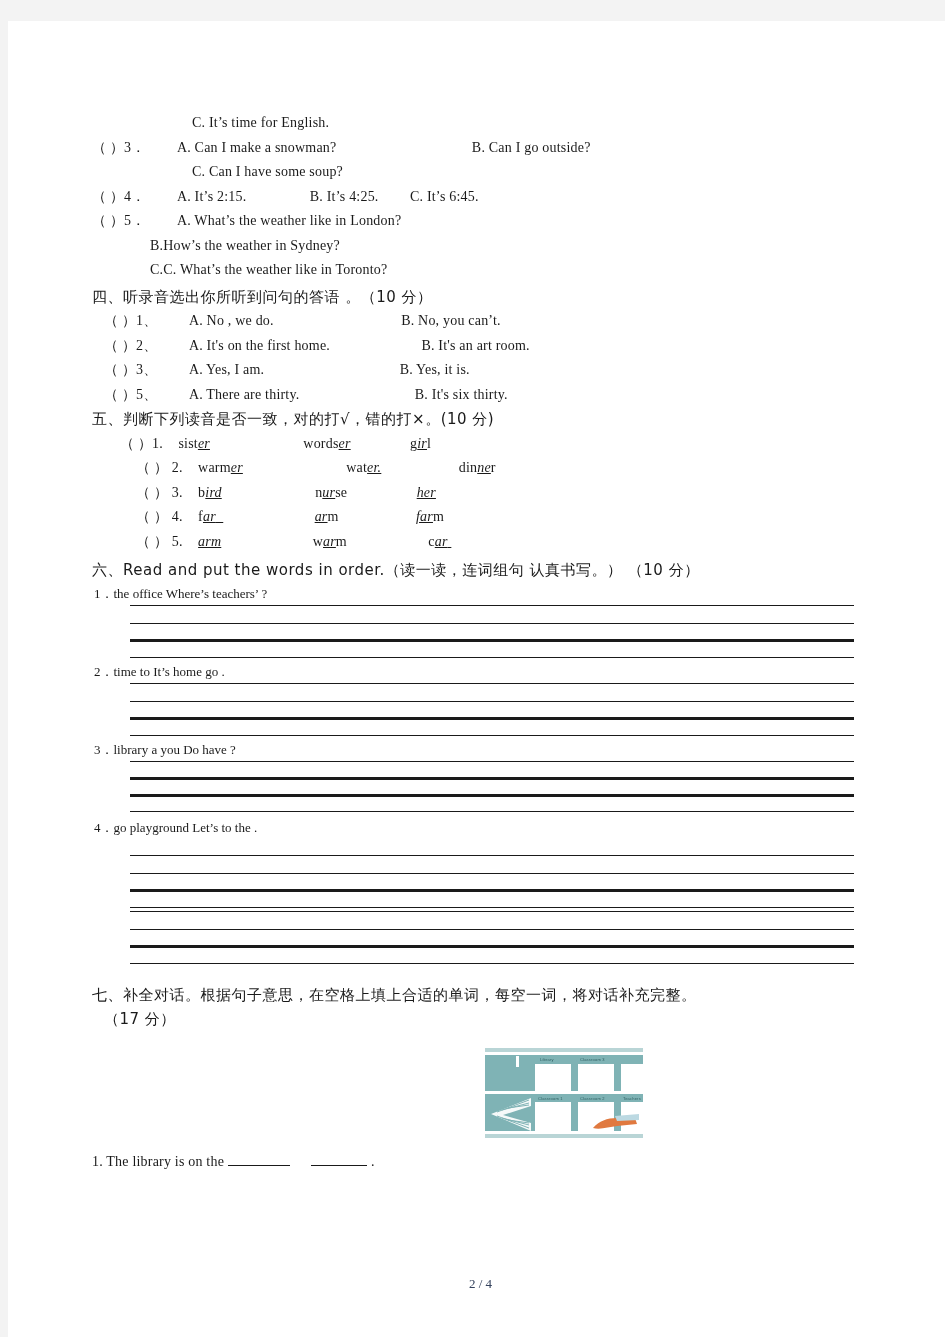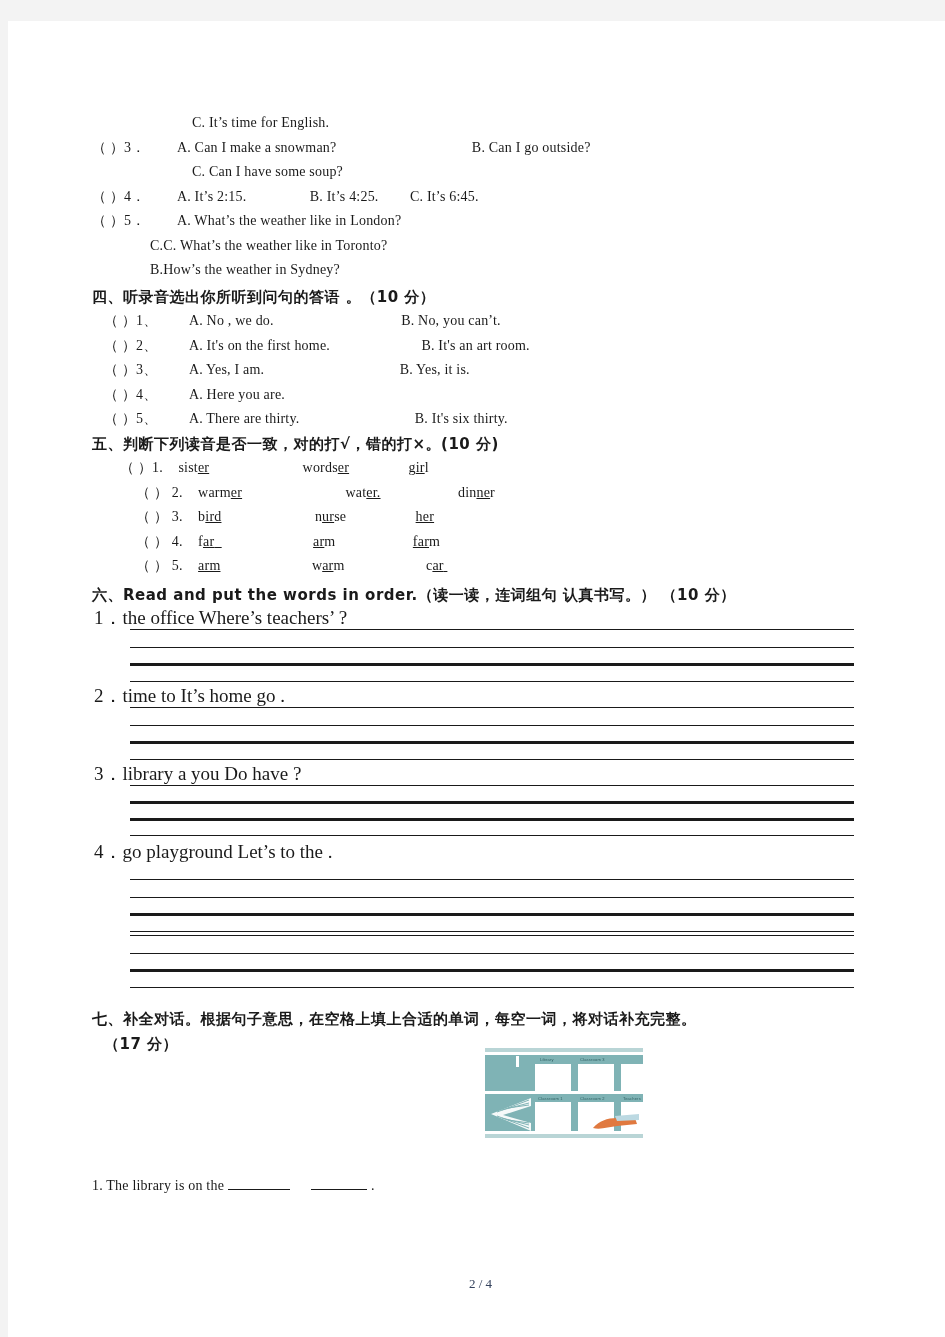--- a/index.html
+++ b/index.html
@@ -11,47 +11,47 @@
   
   #top-band{position:absolute;left:0;top:0;width:945px;height:21px;background:#f3f3f3;}
   #left-band{position:absolute;left:0;top:21px;width:8px;height:1316px;background:#f3f3f3;}
   #page{position:absolute;left:8px;top:21px;width:937px;height:1316px;background:#ffffff;}
 
   .content{position:absolute;left:84px;top:90px;width:790px;}
 
   
   .row{font-size:14px;line-height:24.5px;white-space:nowrap;letter-spacing:.2px;}
   .en{font-family:"Liberation Serif","DejaVu Serif",serif;}
-  .cn{font-family:"DejaVu Sans","Liberation Sans",sans-serif;font-size:15px;letter-spacing:.5px;font-weight:bold;}
+  .cn{font-family:"DejaVu Sans","Liberation Sans",sans-serif;font-size:15px;letter-spacing:.5px;}
   .ind1{padding-left:12px;}
   .ind2{padding-left:28px;}
   .ind3{padding-left:44px;}
   .ind4{padding-left:58px;}
   .ind5{padding-left:100px;}
   .gapS{display:inline-block;width:24px;}
   .gapM{display:inline-block;width:56px;}
   .gapL{display:inline-block;width:92px;}
   .gapXL{display:inline-block;width:128px;}
-  u.ul{text-decoration:underline;text-underline-offset:1px;}
+  u.ul{text-decoration:underline;text-underline-offset:1px;font-style:italic;}
   .blank-ul{display:inline-block;border-bottom:1px solid #1a1a1a;height:11px;}
   .sect-title{font-family:"DejaVu Sans","Liberation Sans",sans-serif;font-weight:bold;font-size:16px;}
 
   
   .wgroup{position:relative;height:56px;margin:0;}
   .wgroup .ln{position:absolute;left:38px;right:28px;background:#1a1a1a;}
   .wgroup .t1{top:0px;height:1px;}
   .wgroup .t2{top:18px;height:1px;}
   .wgroup .t3{top:34px;height:3px;}
   .wgroup .t4{top:52px;height:1px;}
   .wgroup.tight .t1{top:0px;}
   .wgroup.tight .t2{top:16px;height:3px;}
   .wgroup.tight .t3{top:33px;height:3px;}
   .wgroup.tight .t4{top:50px;height:1px;}
 
-  .q-line{font-size:19px;line-height:22px;white-space:nowrap;padding-left:2px;}
+  .q-line{font-size:13px;line-height:22px;white-space:nowrap;padding-left:2px;}
 
   
   #floorplan{position:absolute;left:472px;top:1022px;width:166px;height:98px;
              background:#ffffff;border:1px solid #ffffff;}
   .fp-inner{position:absolute;inset:0;background:#ffffff;}
   .fp-teal{position:absolute;background:#7fb3b5;}
   .fp-white{position:absolute;background:#ffffff;}
   .fp-lbl{position:absolute;font-family:"Liberation Sans","DejaVu Sans",sans-serif;
           font-size:4px;color:#2f5f62;letter-spacing:.2px;white-space:nowrap;}
   .fp-stair{position:absolute;}
@@ -89,22 +89,22 @@
       <span>B.  It’s  4:25.</span>
       <span class="gapS"></span>
       <span>C.  It’s  6:45.</span>
     </div>
 
     <div class="row en">
       <span>（   ）5．</span>
       <span class="gapS"></span>
       <span>A.  What’s  the  weather  like  in  London?</span>
     </div>
+    <div class="row en ind4">B.How’s  the  weather  in  Sydney?</div>
     <div class="row en ind4">C.C.  What’s  the  weather  like  in  Toronto?</div>
-    <div class="row en ind4">B.How’s  the  weather  in  Sydney?</div>
 
     <div class="row cn" style="margin-top:2px;">四、听录音选出你所听到问句的答语 。（10 分）</div>
 
     <div class="row en ind1">
       <span>（   ）1、</span>
       <span class="gapS"></span>
       <span>A. No , we do.</span>
       <span class="gapXL" style="width:120px;"></span>
       <span>B. No, you can’t.</span>
     </div>
@@ -114,25 +114,20 @@
       <span>A. It's  on  the  first  home.</span>
       <span class="gapXL" style="width:84px;"></span>
       <span>B. It's  an  art  room.</span>
     </div>
     <div class="row en ind1">
       <span>（   ）3、</span>
       <span class="gapS"></span>
       <span>A. Yes,  I am.</span>
       <span class="gapXL" style="width:128px;"></span>
       <span>B. Yes,  it  is.</span>
-    </div>
-    <div class="row en ind1">
-      <span>（   ）4、</span>
-      <span class="gapS"></span>
-      <span>A. Here  you  are.</span>
     </div>
     <div class="row en ind1">
       <span>（   ）5、</span>
       <span class="gapS"></span>
       <span>A. There  are  thirty.</span>
       <span class="gapXL" style="width:108px;"></span>
       <span>B. It's  six  thirty.</span>
     </div>
 
 

